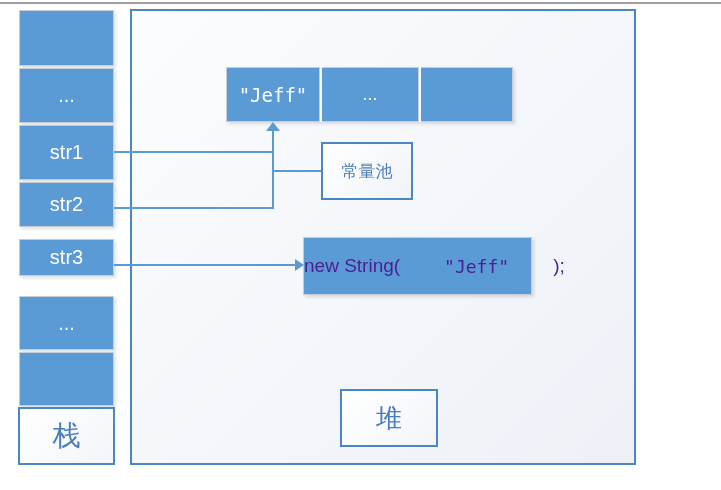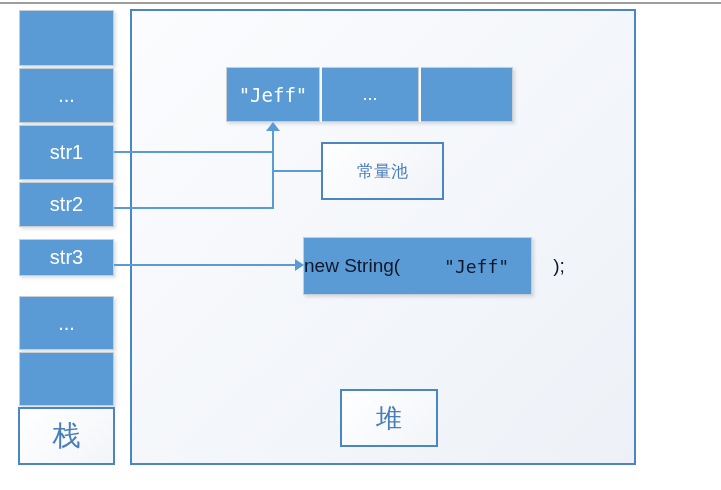--- a/index.html
+++ b/index.html
@@ -77,38 +77,38 @@
     justify-content: center;
   }
   .pool-cell + .pool-cell { border-left: none; margin-left: 2px; }
   .pool-cell.c0 { width: 94px; font-family: "DejaVu Sans Mono", monospace; font-size: 19px; }
   .pool-cell.c1 { width: 97px; font-size: 18px; }
   .pool-cell.c2 { width: 92px; }
 
   .pool-label-box {
     position: absolute;
     left: 321px; top: 142px;
-    width: 123px; height: 58px;
+    width: 92px; height: 58px;
     background: linear-gradient(135deg, #ffffff 0%, #f0f3f8 100%);
     border: 2px solid #4a86c2;
     color: #4a7ebb;
     font-size: 17px;
     display: flex;
     align-items: center;
     justify-content: center;
   }
 
   .new-string-box {
     position: absolute;
     left: 303px; top: 237px;
     width: 229px; height: 58px;
     background: #5b9bd5;
     border: 1px solid #c8cdd4;
     box-shadow: 2px 2px 3px rgba(120,130,140,0.25);
-    color: #0f172a;
+    color: #4c1d95;
     font-size: 19px;
     display: flex;
     align-items: center;
     justify-content: space-between;
     white-space: pre;
     gap: 44px;
   }
   .new-string-box .mono {
     font-family: "DejaVu Sans Mono", monospace;
     font-size: 18px;

